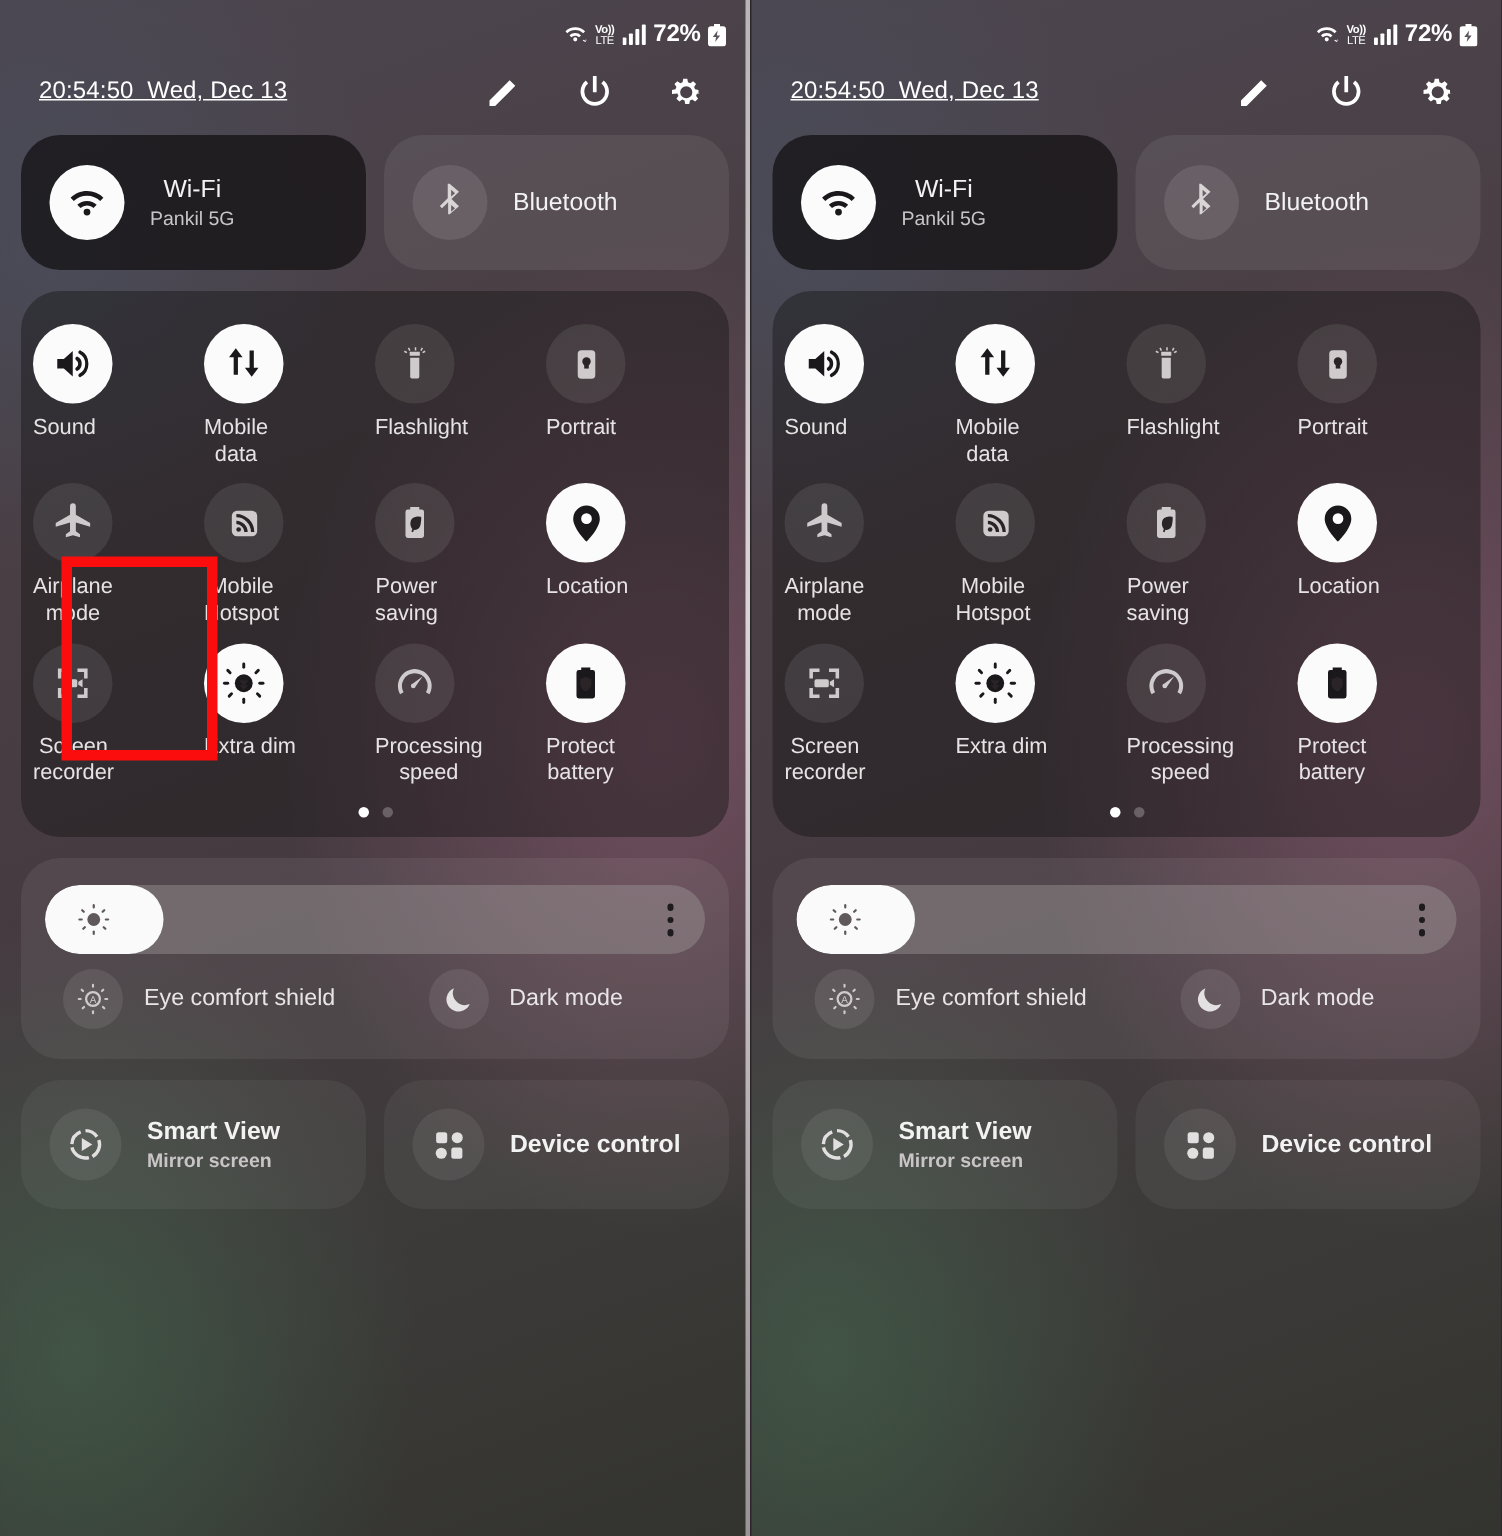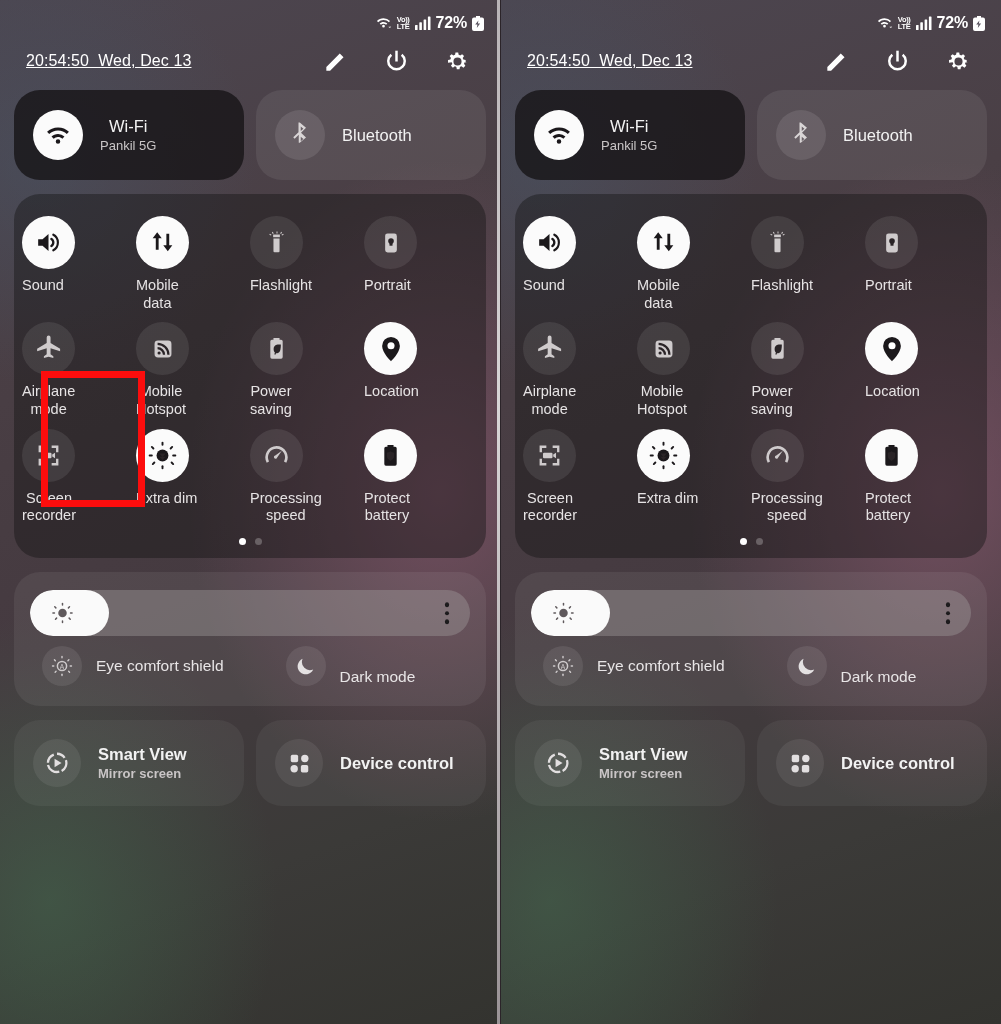--- a/index.html
+++ b/index.html
@@ -27,21 +27,21 @@
 
   
   .statusbar {
     height:34px; display:flex; align-items:center; justify-content:flex-end;
     padding:12px 16px 0 0; gap:5px;
   }
   .sb-icon { display:flex; align-items:center; }
   .sb-text { color:#fff; font-size:16px; font-weight:700; letter-spacing:-0.2px; }
   .volte { display:flex; flex-direction:column; align-items:center; line-height:1; }
   .volte span:first-child { font-size:7.5px; color:#fff; font-weight:700; letter-spacing:-0.3px; }
-  .volte span:last-child { font-size:7.5px; color:#fff; font-weight:700; letter-spacing:-0.3px;text-align:center; }
+  .volte span:last-child { font-size:7.5px; color:#fff; font-weight:400; letter-spacing:-0.3px;text-align:center; }
 
   
   .header {
     display:flex; align-items:center; padding:12px 22px 14px 26px;
   }
   .clock { color:#fff; font-size:16px; font-weight:400; letter-spacing:0.1px; white-space:nowrap;text-decoration:underline; }
   .header-actions { margin-left:auto; display:flex; align-items:center; gap:31px; padding-right:6px; }
   .hdr-btn { width:30px; height:30px; display:flex; align-items:center; justify-content:center; cursor:pointer; }
 
   
@@ -87,21 +87,21 @@
     position:absolute; left:0; top:0; bottom:0; background:#fafafa; border-radius:23px;
   }
   .slider-sun { position:absolute; left:20px; top:50%; transform:translateY(-50%); z-index:2; }
   .slider-menu { position:absolute; right:21px; top:50%; transform:translateY(-50%); display:flex; flex-direction:column; gap:4px; }
   .slider-menu i { width:4.5px; height:4.5px; border-radius:50%; background:#1d1b1d; display:block; }
   .modes { display:flex; align-items:center; padding-top:10px; }
   .mode { display:flex; align-items:center; gap:14px; }
   .mode-circ { width:40px; height:40px; border-radius:50%; background:rgba(255,255,255,0.085); display:flex; align-items:center; justify-content:center; }
   .mode-label { color:#e8e5e6; font-size:15.5px; }
   .mode.eye { padding-left:12px; }
-  .mode.dark { margin-left:62px;align-items:flex-end; }
+  .mode.dark { margin-left:62px; }
 
   
   .bottom { display:flex; gap:12px; padding:14px 14px 0 14px;font-weight:bold; }
   .btile {
     flex:1; height:86px; border-radius:26px; background:rgba(255,255,255,0.05);
     display:flex; align-items:center; padding-left:19px; gap:17px;
   }
   .btile-circ { width:48px; height:48px; border-radius:50%; background:rgba(255,255,255,0.075); display:flex; align-items:center; justify-content:center; flex:0 0 auto; }
   .btile-txt { display:flex; flex-direction:column; gap:2px; }
   .btile-title { color:#f2f2f2; font-size:16.5px; }

